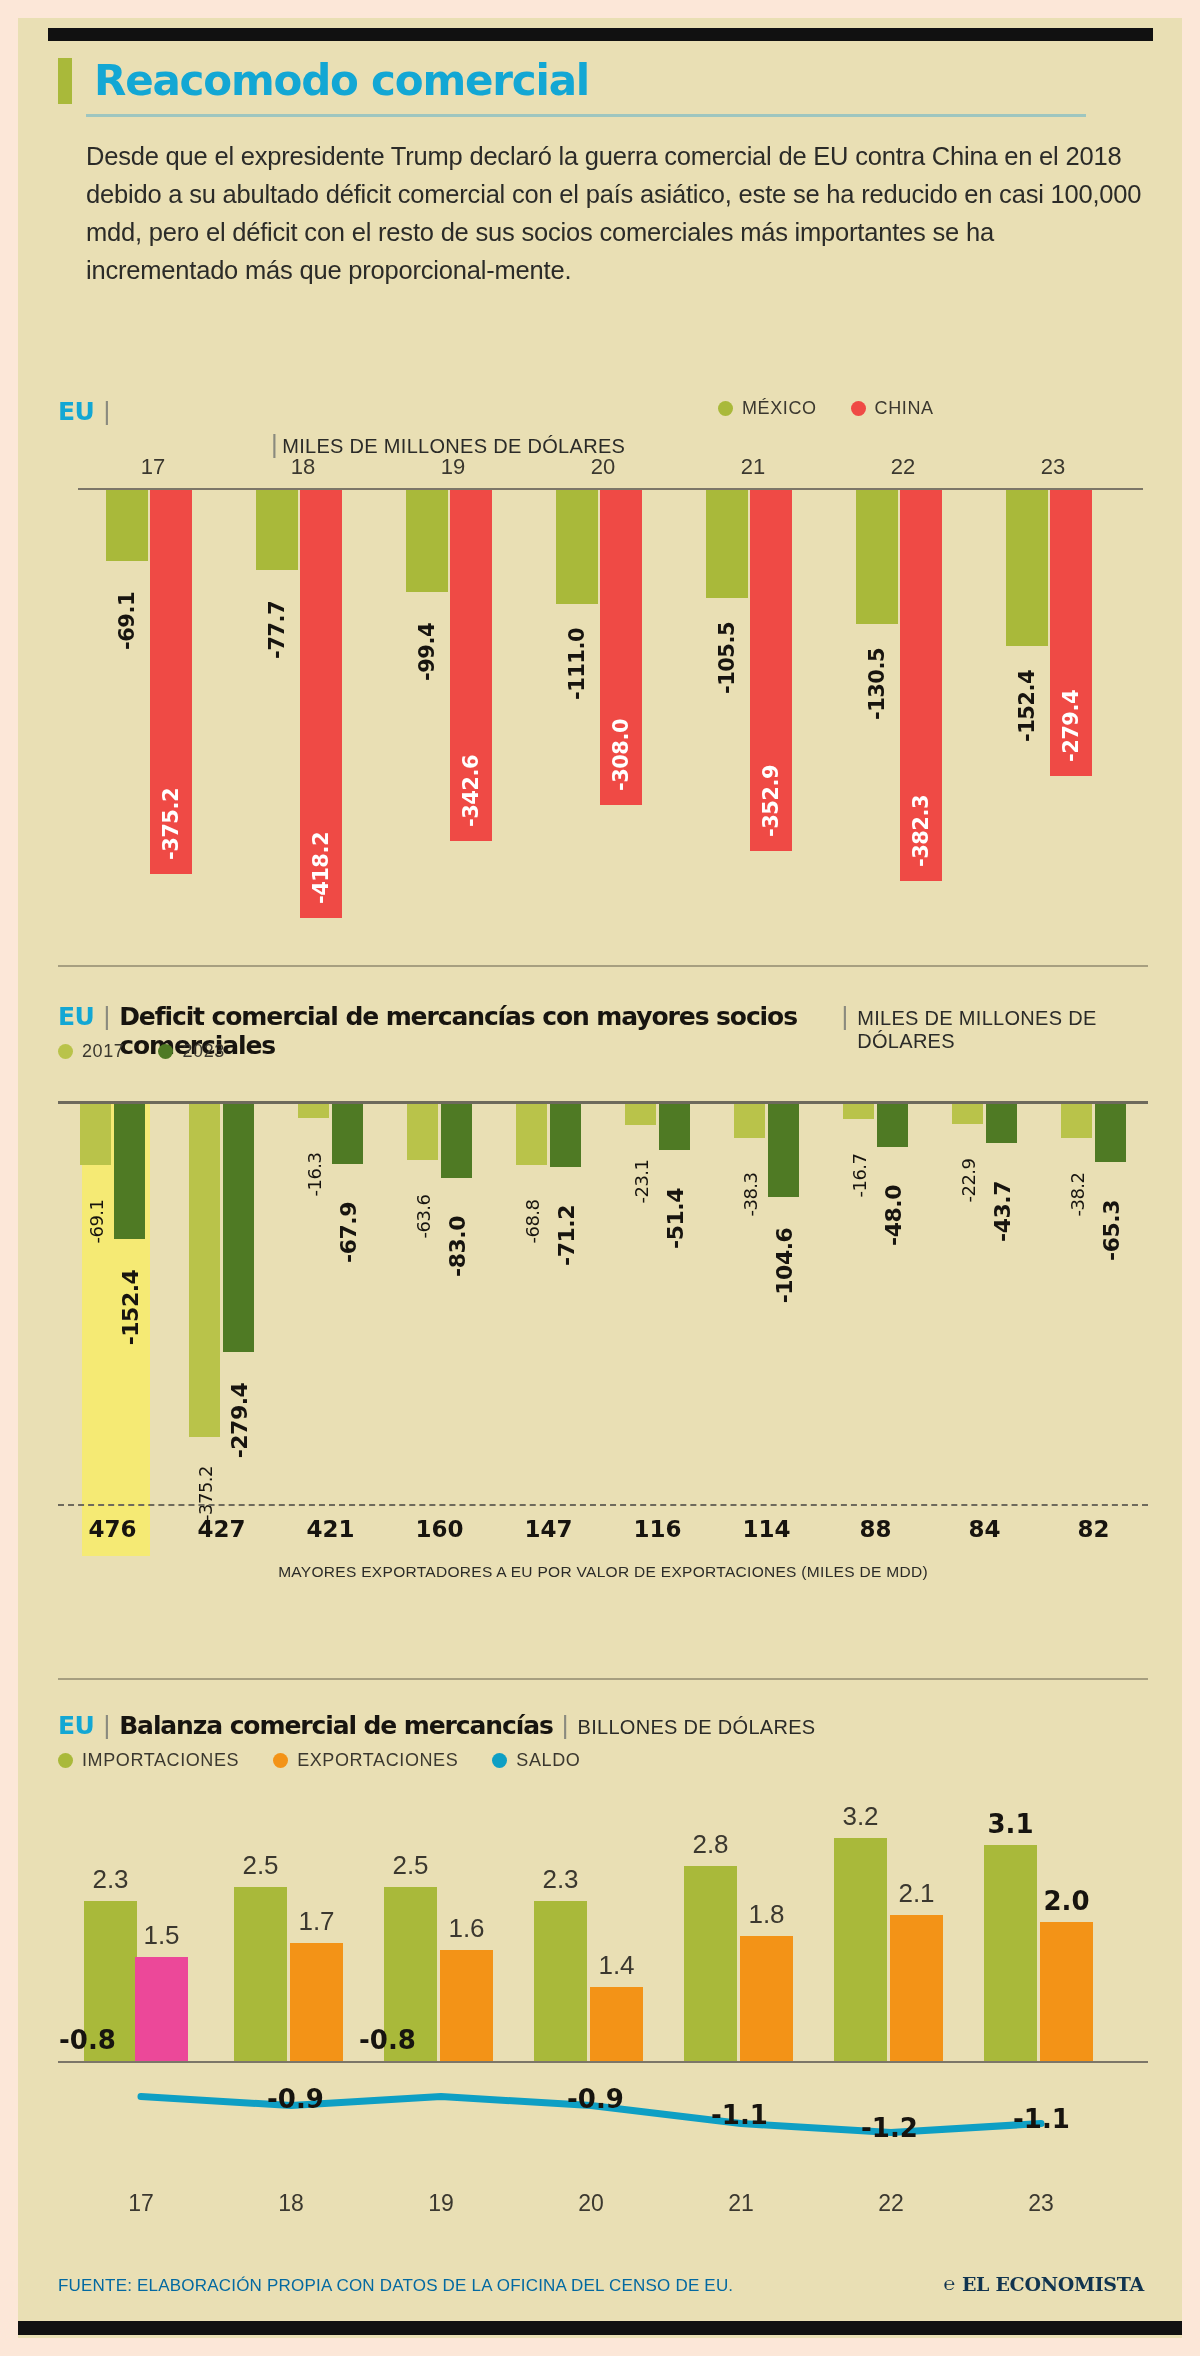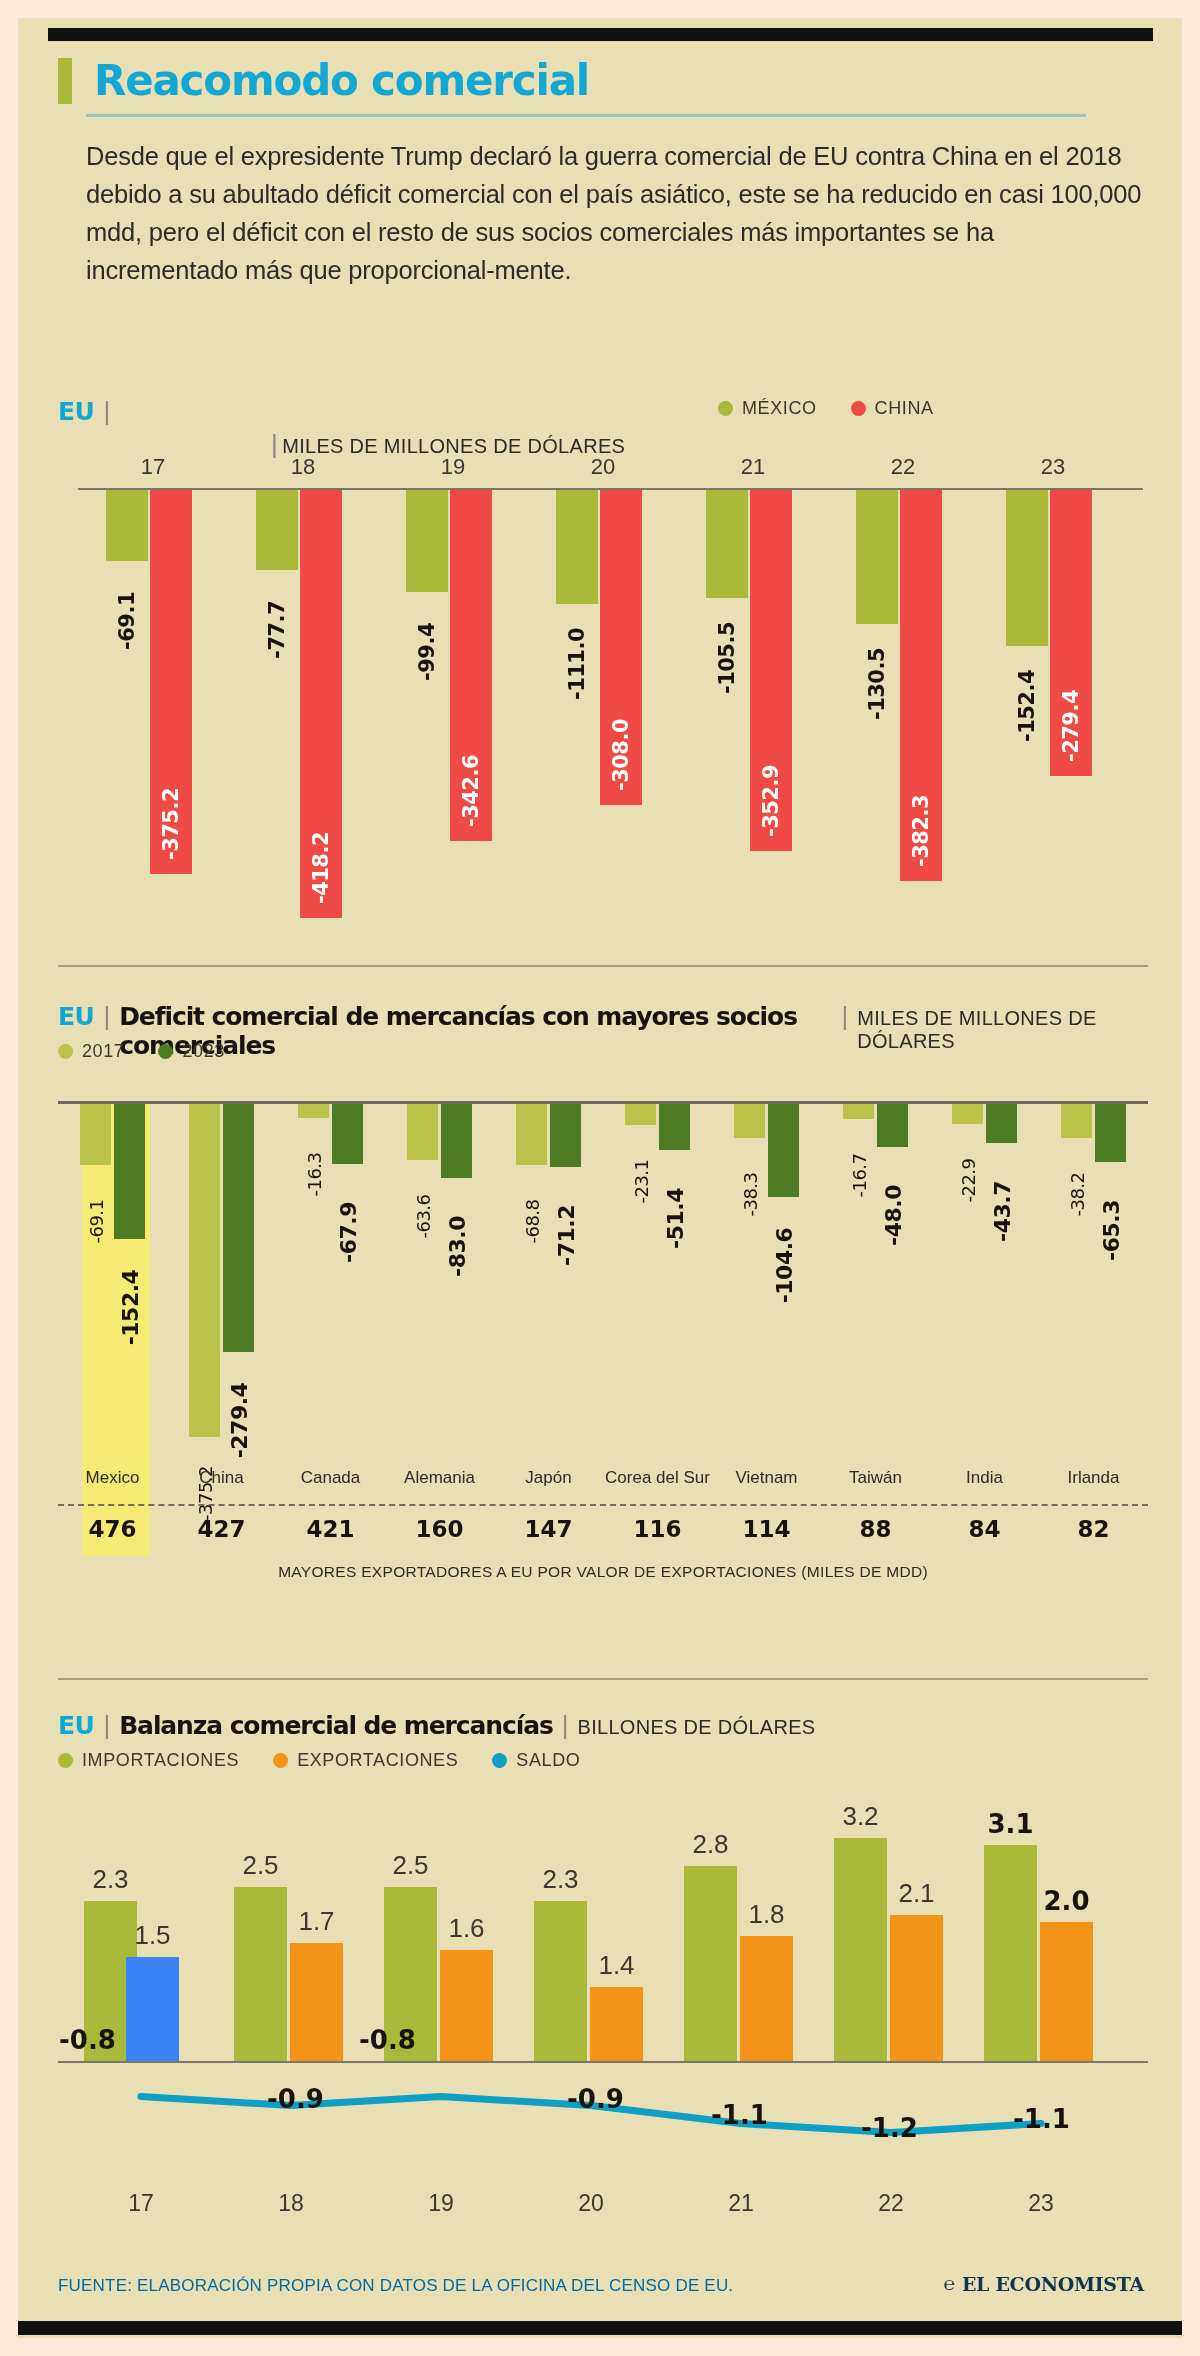--- a/index.html
+++ b/index.html
@@ -320,32 +320,20 @@
           <div class="grp" style="left: 981px;">
             <div class="c2bar" style="left: 22px; height: 33.9025px; background: rgb(185, 195, 74);">
               <div class="c2lbl" style="font-size: 18px; font-weight: 400; top: 79.9025px;">-38.2</div>
             </div>
             <div class="c2bar" style="left: 56px; height: 57.9537px; background: rgb(79, 122, 36);">
               <div class="c2lbl" style="font-size: 22px; font-weight: bold; top: 113.954px;">-65.3</div>
             </div>
           </div>
         </div>
     </div>
-    <div class="names" id="c2names">
-        <div class="nm" style="left: 0px;">Mexico</div>
-        <div class="nm" style="left: 109px;">China</div>
-        <div class="nm" style="left: 218px;">Canada</div>
-        <div class="nm" style="left: 327px;">Alemania</div>
-        <div class="nm" style="left: 436px;">Japón</div>
-        <div class="nm" style="left: 545px;">Corea del Sur</div>
-        <div class="nm" style="left: 654px;">Vietnam</div>
-        <div class="nm" style="left: 763px;">Taiwán</div>
-        <div class="nm" style="left: 872px;">India</div>
-        <div class="nm" style="left: 981px;">Irlanda</div>
-      </div>
     <div class="dash"></div>
     <div class="vals" id="c2vals">
         <div class="vl" style="left: 0px;">476</div>
         <div class="vl" style="left: 109px;">427</div>
         <div class="vl" style="left: 218px;">421</div>
         <div class="vl" style="left: 327px;">160</div>
         <div class="vl" style="left: 436px;">147</div>
         <div class="vl" style="left: 545px;">116</div>
         <div class="vl" style="left: 654px;">114</div>
         <div class="vl" style="left: 763px;">88</div>
@@ -379,21 +367,21 @@
           <span class="lg-lbl">SALDO</span>
         </span>
       </div>
     </div>
     <div class="plot">
       <div id="c3groups">
           <div class="grp" style="left: 8px;">
             <div class="c3bar" style="left: 18px; height: 160px; background: rgb(169, 185, 58);">
               <div class="c3lbl">2.3</div>
             </div>
-            <div class="c3bar" style="left: 60px; height: 104.348px; background: #3b82f6;">
+            <div class="c3bar" style="left: 69px; height: 104.348px; background: #ec4899;">
               <div class="c3lbl">1.5</div>
             </div>
           </div>
           <div class="grp" style="left: 158px;">
             <div class="c3bar" style="left: 18px; height: 173.913px; background: rgb(169, 185, 58);">
               <div class="c3lbl">2.5</div>
             </div>
             <div class="c3bar" style="left: 74px; height: 118.261px; background: rgb(243, 147, 23);">
               <div class="c3lbl">1.7</div>
             </div>

